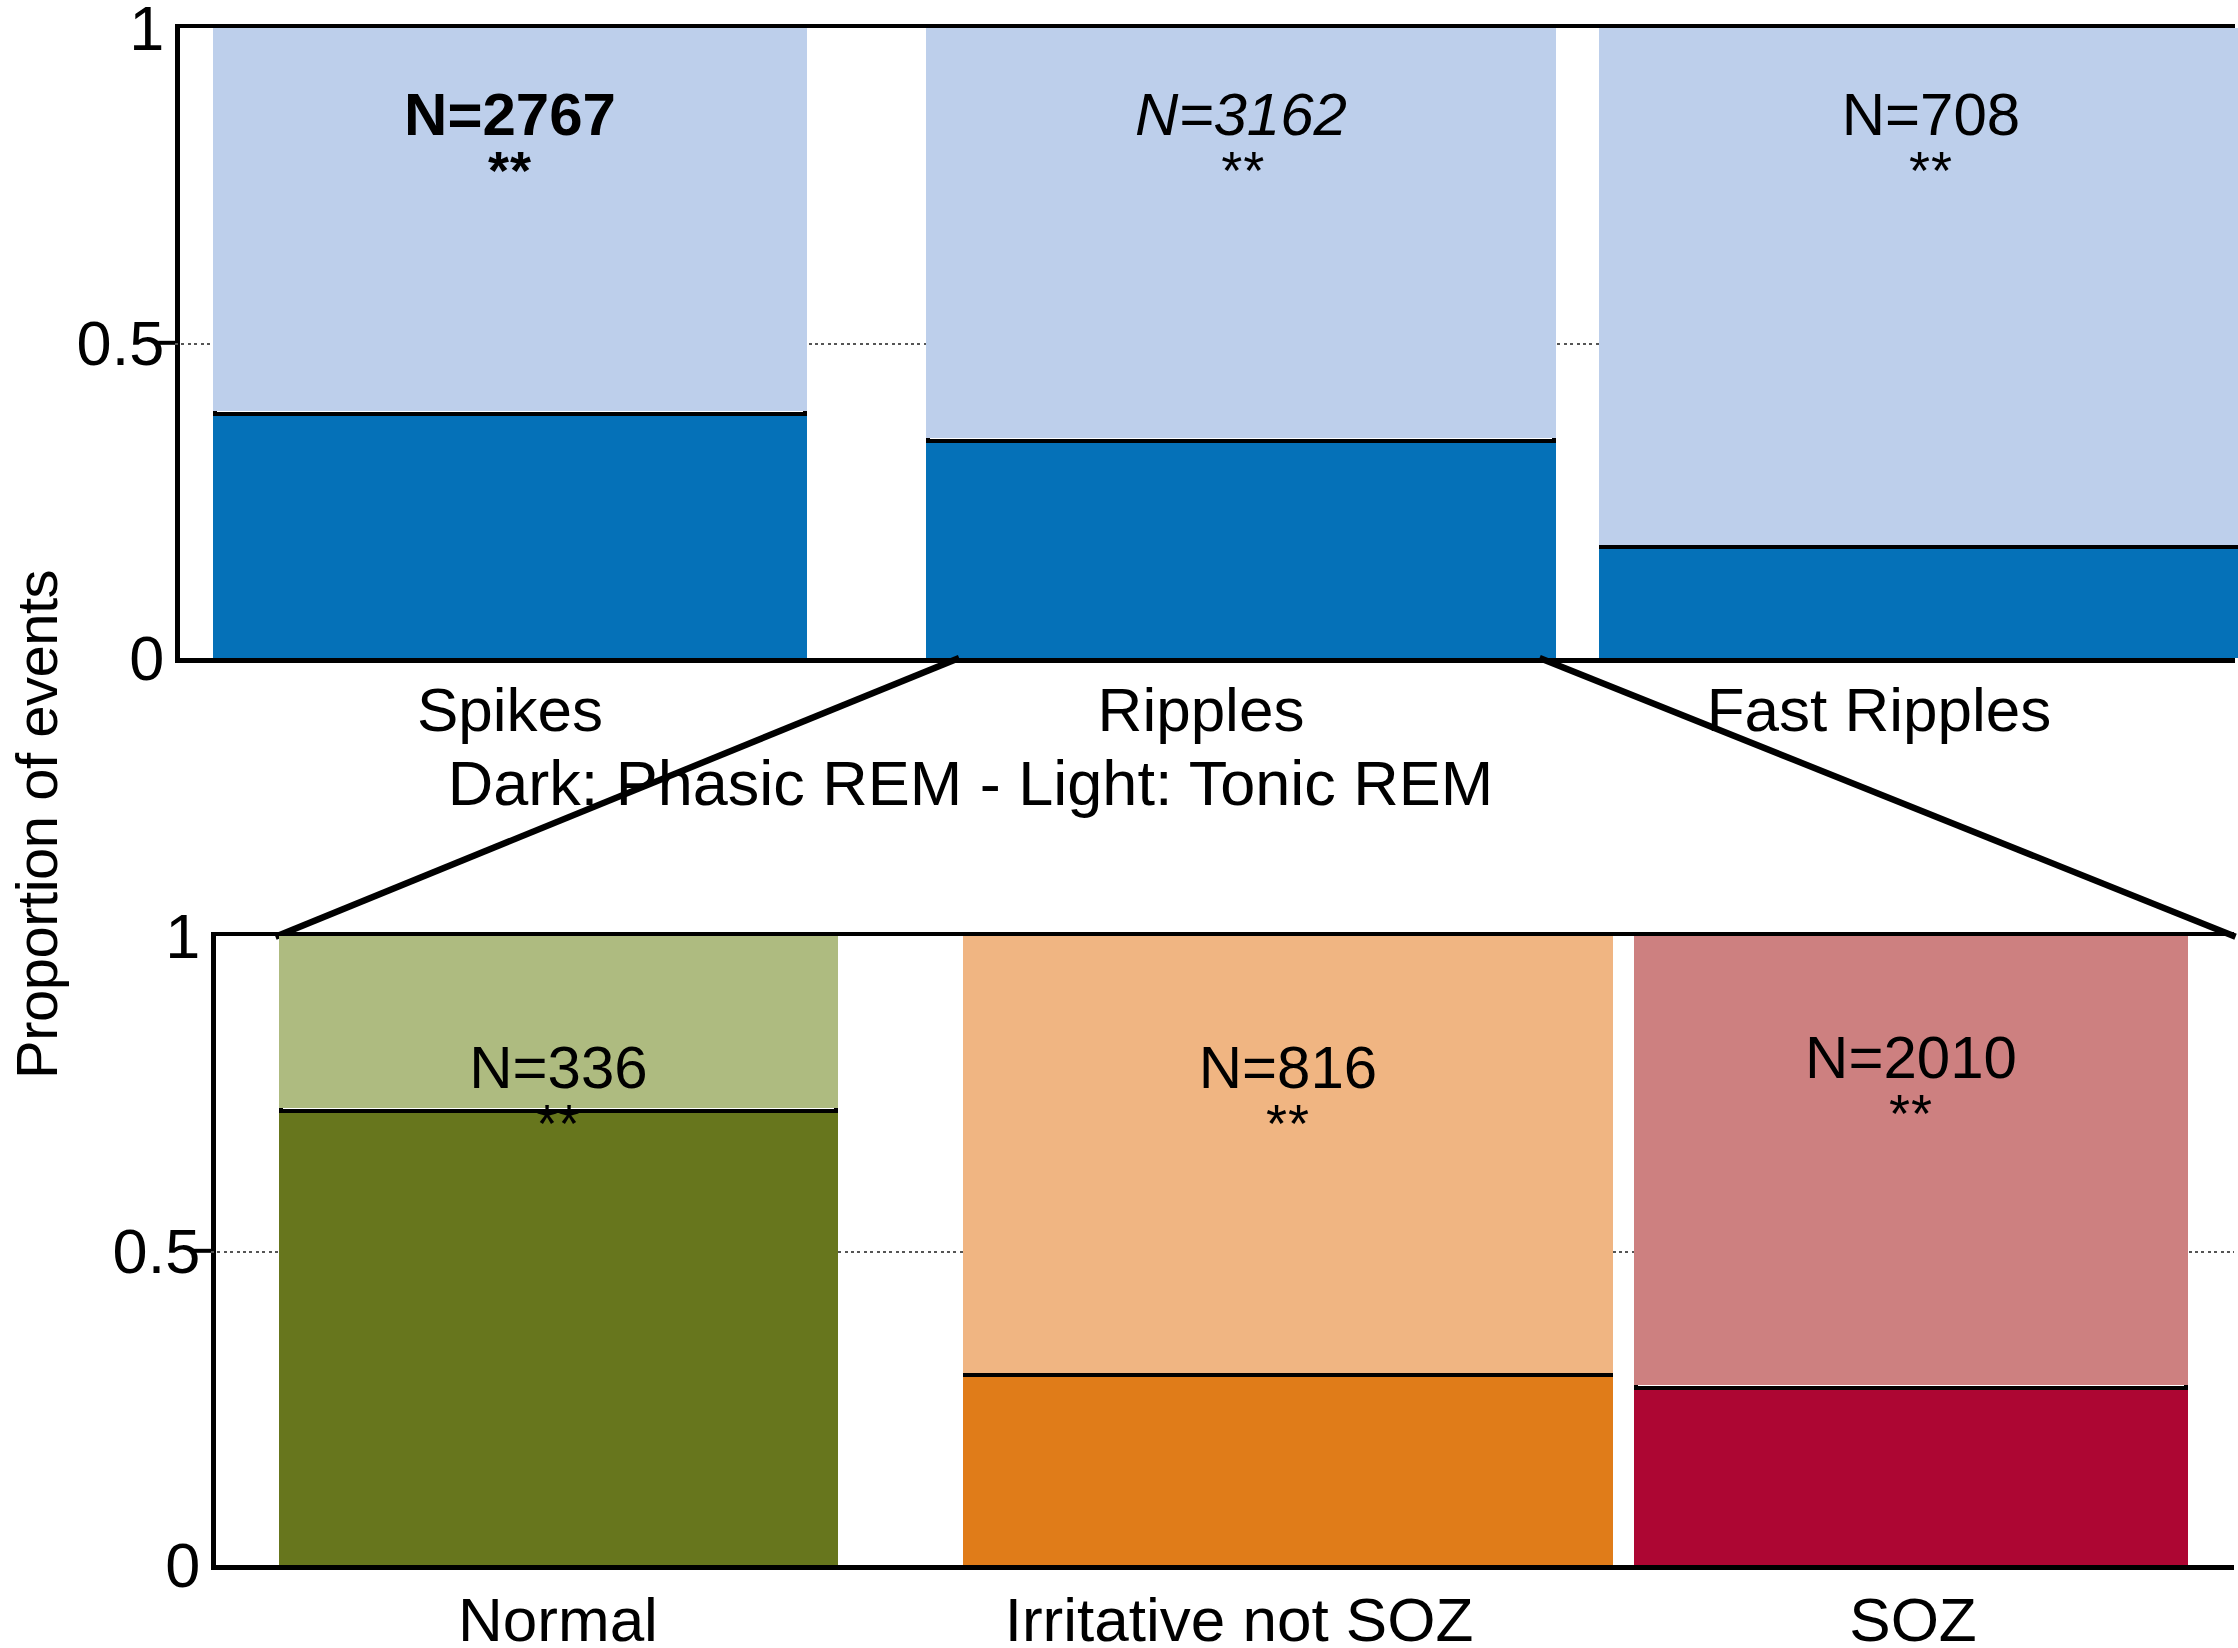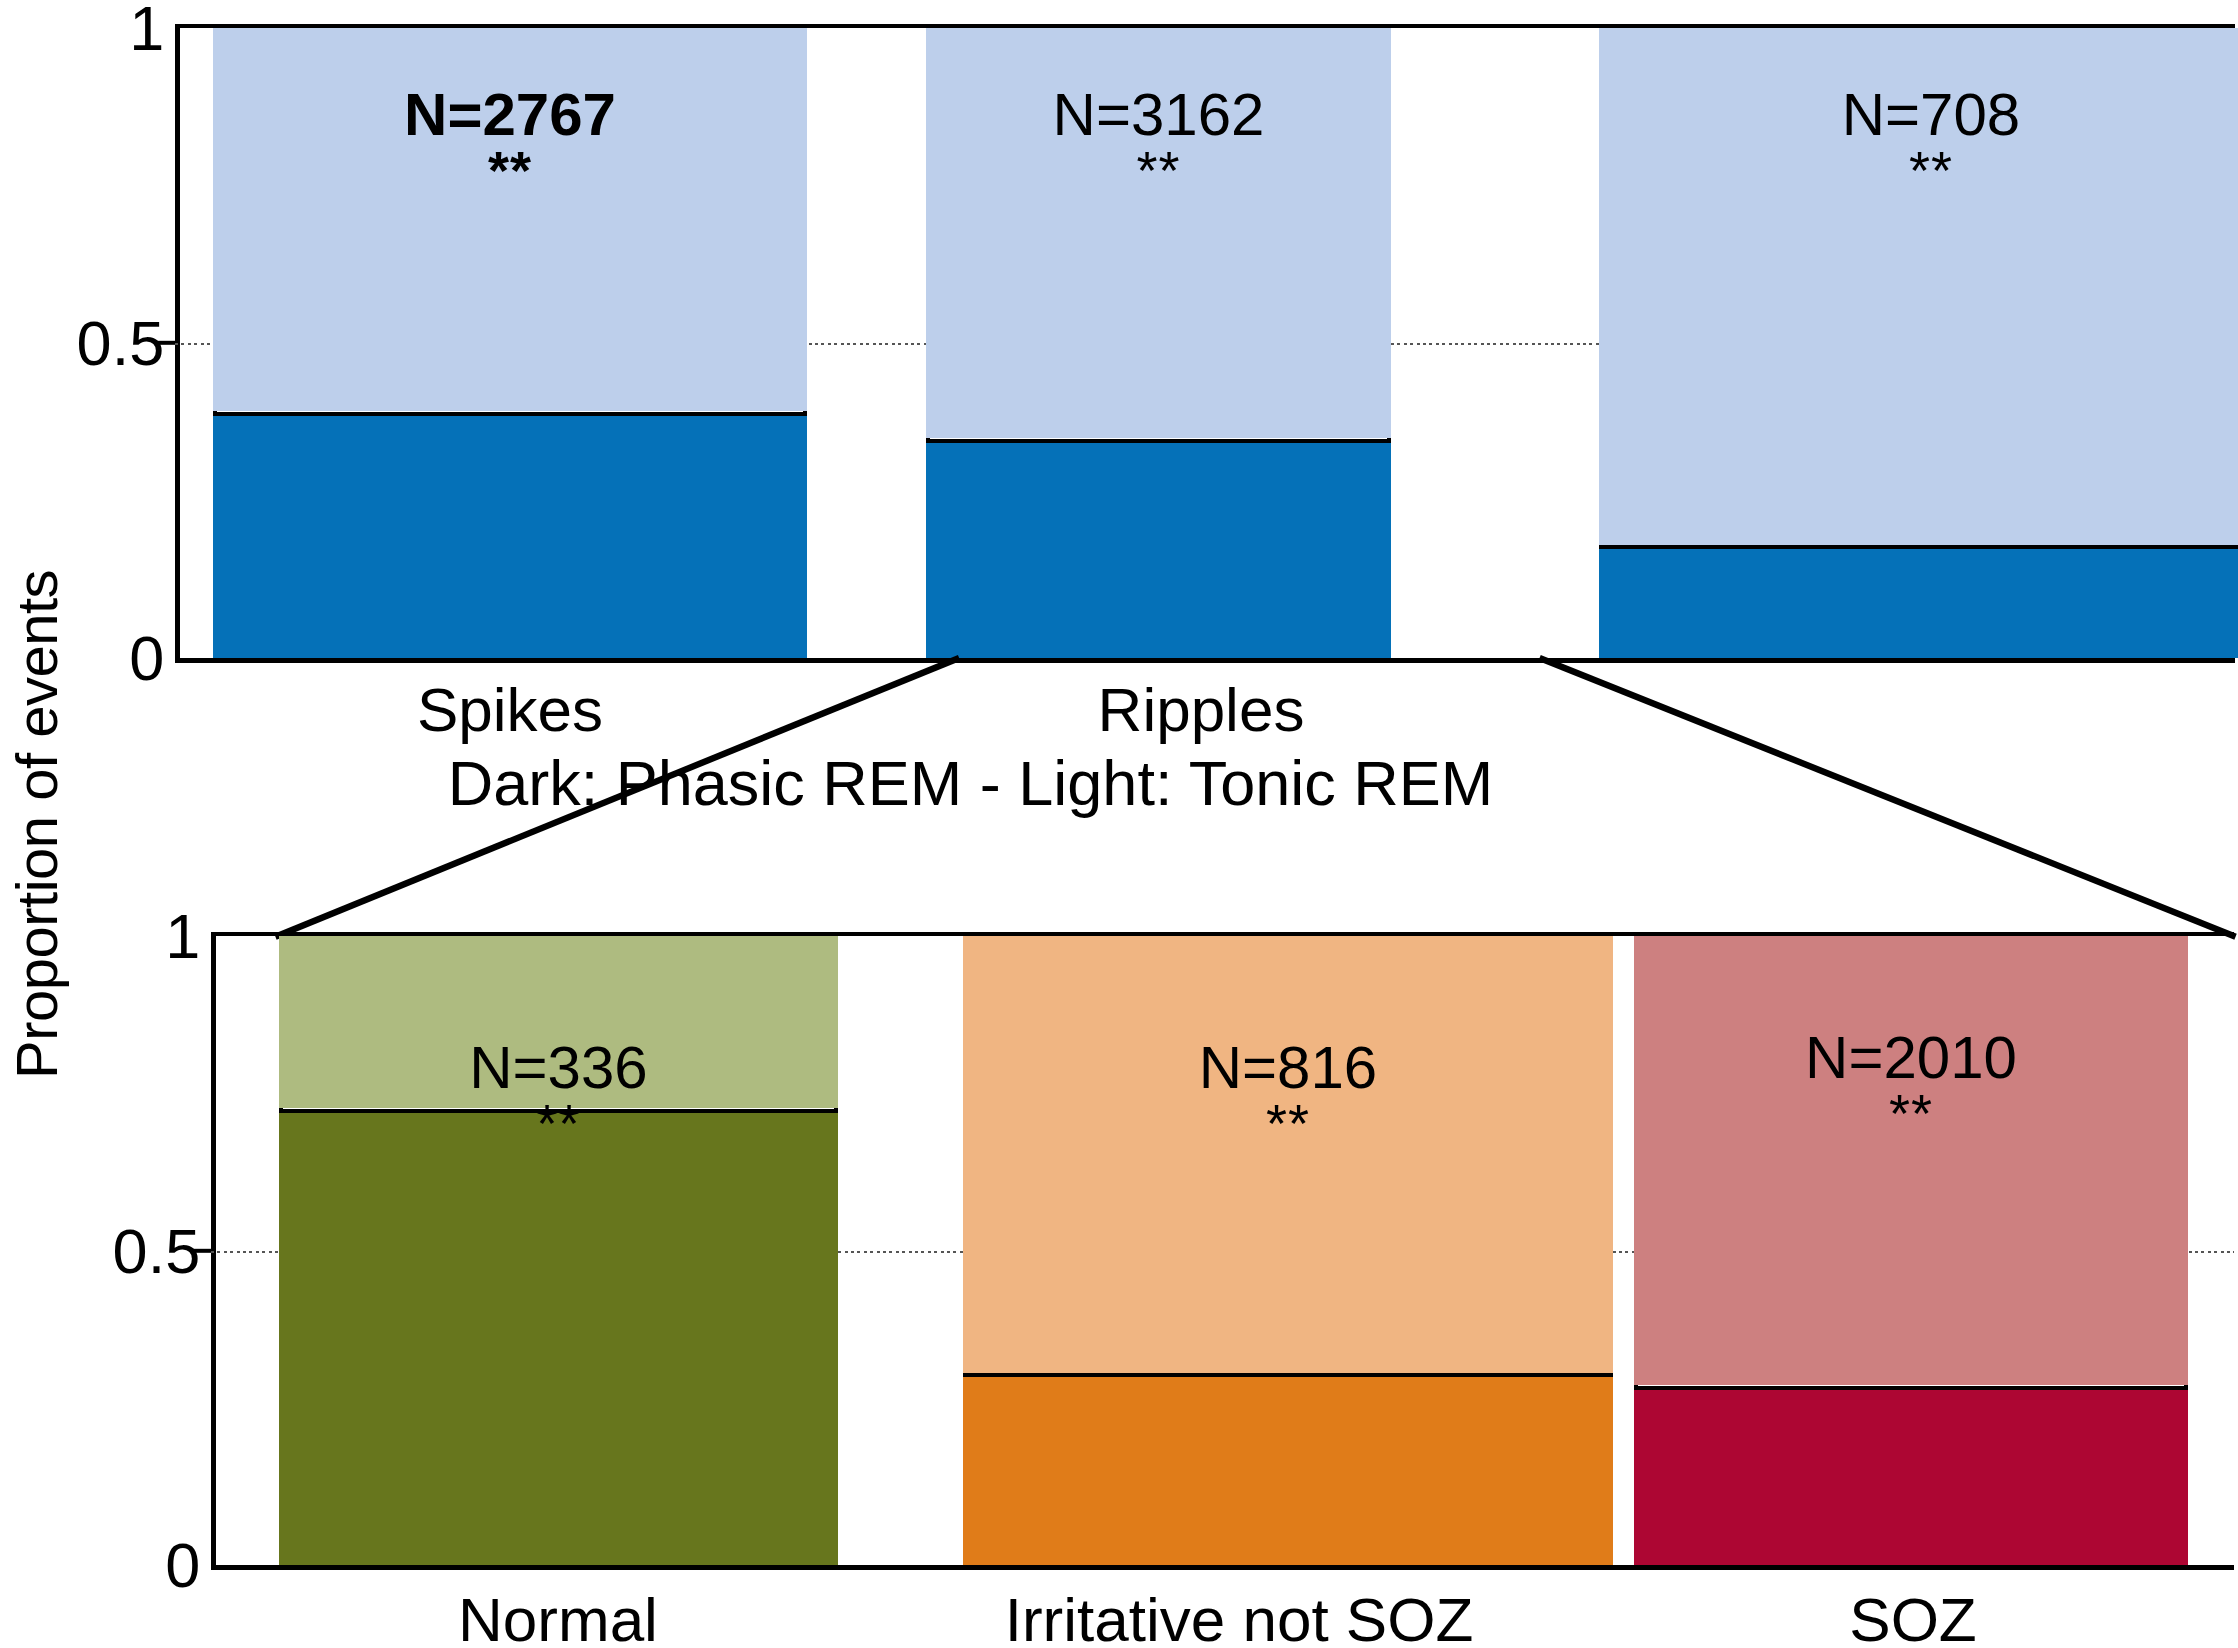--- a/index.html
+++ b/index.html
@@ -77,21 +77,21 @@
 
     <div class="bar" style="left:38px;width:594px;">
       <div class="seg-light" style="bottom:39%;background:#bdcfeb;"></div>
       <div class="seg-dark" style="height:39%;background:#0571b8;"></div>
       <div class="bar-annot" style="top:52px;font-weight:bold;">
         <span>N=2767</span>
         <span class="stars">**</span>
       </div>
     </div>
 
-    <div class="bar" style="left:751px;width:465px;">
+    <div class="bar" style="left:751px;width:630px;font-style:italic;">
       <div class="seg-light" style="bottom:34.7%;background:#bdcfeb;"></div>
       <div class="seg-dark" style="height:34.7%;background:#0571b8;"></div>
       <div class="bar-annot" style="top:52px;">
         <span>N=3162</span>
         <span class="stars">**</span>
       </div>
     </div>
 
     <div class="bar" style="left:1424px;width:664px;">
       <div class="seg-light" style="bottom:17.6%;background:#bdcfeb;"></div>
@@ -99,20 +99,21 @@
       <div class="bar-annot" style="top:52px;">
         <span>N=708</span>
         <span class="stars">**</span>
       </div>
     </div>
 
   </div>
 
   <div class="xlabel" style="left:510px;top:679px;">Spikes</div>
   <div class="xlabel" style="left:1201px;top:679px;">Ripples</div>
+  <div class="xlabel" style="left:1879px;top:679px;">Fast Ripples</div>
 </div>
 
 <svg id="connectors" viewBox="0 0 4552 600" preserveAspectRatio="none">
   <line x1="1950" y1="8" x2="560" y2="575" stroke="#000" stroke-width="13"></line>
   <line x1="3130" y1="8" x2="4545" y2="575" stroke="#000" stroke-width="13"></line>
 </svg>
 
 <div id="legend-text">Dark: Phasic REM - Light: Tonic REM</div>
 
 <div class="panel" id="panel-bottom">

